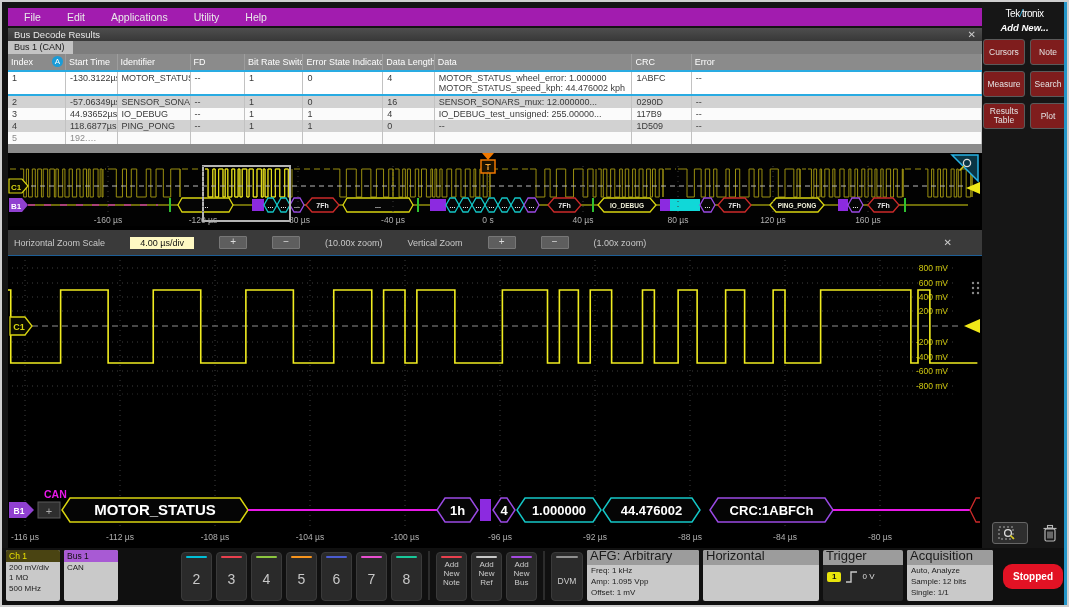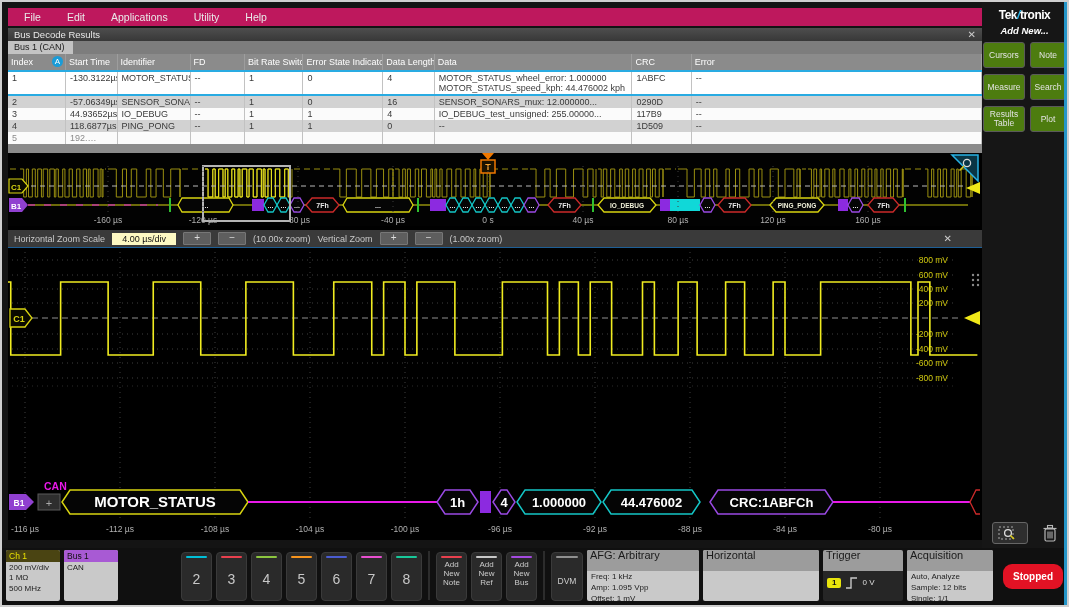--- a/index.html
+++ b/index.html
@@ -3,21 +3,21 @@
 <meta charset="utf-8">
 <style>
   html,body{margin:0;padding:0;background:#000;}
   .page{position:relative;width:1065px;height:603px;border:2px solid #cfcfcf;background:#141414;
         font-family:"Liberation Sans",sans-serif;display:grid;
         grid-template-columns:980px 1fr;grid-template-rows:1fr 57px;overflow:hidden;}
   .blue-strip{position:absolute;right:0;top:0;bottom:0;width:3px;background:#2495c8;z-index:9;}
 
   
   .main-col{grid-column:1;grid-row:1;padding:6px 0 0 6px;overflow:hidden;}
-  .menubar{height:18px;display:flex;align-items:center;gap:26px;padding-left:16px;background:#be185d;color:#e9e9e9;font-size:10.5px;}
+  .menubar{height:18px;display:flex;align-items:center;gap:26px;padding-left:16px;background:#a21caf;color:#e9e9e9;font-size:10.5px;}
   .menubar span{cursor:default;}
 
   .panel-title{height:13px;background:linear-gradient(#4e4e4e,#383838);color:#e8e8e8;font-size:9.5px;
                display:flex;align-items:center;padding:0 6px;}
   .panel-title .x{margin-left:auto;color:#ccc;font-size:10px;}
 
   .results{margin-top:2px;height:125px;background:#8b8b8b;overflow:hidden;}
   .tabstrip{height:13px;background:#7d7d7d;display:flex;align-items:flex-end;}
   .tab{background:#c3c3c3;color:#1c1c1c;font-size:9px;padding:1px 8px 1px 6px;height:11px;line-height:11px;}
   table.res{width:100%;border-collapse:collapse;table-layout:fixed;background:#8b8b8b;}
@@ -30,34 +30,34 @@
   tr.r-sel td{background:#ffffff;border-top:2px solid #29abe2;border-bottom:2px solid #29abe2;}
   tr.r-clip{height:5px;}
   tr.r-clip td{height:5px;line-height:10px;color:#8a8a8a;}
   .sorticon{position:absolute;right:2px;top:2px;width:11px;height:11px;border-radius:50%;background:#1a9cd8;
             color:#fff;font-size:8px;line-height:11px;text-align:center;}
 
   .wf-title{margin-top:3px;}
   .overview-wrap,.zoom-wrap{background:#000;}
   svg text{font-family:"Liberation Sans",sans-serif;}
 
-  .zoom-toolbar{height:17px;background:#3a3a3a;display:flex;align-items:center;gap:7px;padding:0 6px;color:#c9c9c9;font-size:9px;}
+  .zoom-toolbar{height:25px;background:#3a3a3a;display:flex;align-items:center;gap:25px;padding:0 6px;color:#c9c9c9;font-size:9px;}
   .zt-value{background:#fef9c3;color:#111;padding:1px 8px;font-size:9px;min-width:48px;text-align:center;}
   .zt-btn{width:26px;height:11px;background:#5e5e5e;border:1px solid #777;color:#ddd;font-size:10px;line-height:9px;
           text-align:center;border-radius:1px;}
   .zt-x{margin-left:auto;margin-right:24px;color:#ccc;font-size:10px;}
   .zoom-wrap{border-top:1px solid #1e5f96;}
 
   
   .sidebar{grid-column:2;grid-row:1;background:#161616;display:flex;flex-direction:column;align-items:center;padding-top:6px;}
-  .logo{color:#fff;font-weight:bold;font-size:12px;letter-spacing:-0.5px;}
+  .logo{color:#fff;font-weight:normal;font-size:10px;letter-spacing:-0.5px;}
   .logo .slash{color:#2ab4e8;font-style:italic;}
   .addnew{color:#fff;font-weight:bold;font-size:9.5px;margin:3px 0 6px 0;font-style:italic;}
   .sb-grid{display:grid;grid-template-columns:42px 36px;gap:6px 5px;}
-  .sb-btn{background:#4d7c0f;border:1px solid #5a5a5a;border-radius:3px;color:#e4e4e4;font-size:8.5px;
+  .sb-btn{background:#7f1d1d;border:1px solid #5a5a5a;border-radius:3px;color:#e4e4e4;font-size:8.5px;
           min-height:22px;display:flex;align-items:center;justify-content:center;text-align:center;line-height:1.05;padding:1px;}
   .sb-bottom{margin-top:auto;margin-bottom:4px;display:flex;align-items:center;gap:14px;}
   .zoomsel{width:34px;height:20px;background:#2e2e2e;border:1px solid #666;border-radius:3px;
            display:flex;align-items:center;justify-content:center;}
 
   
   .footer{grid-column:1 / span 2;grid-row:2;background:#101010;display:flex;align-items:flex-start;
           gap:4px;padding:2px 4px;overflow:hidden;}
   .badge{width:54px;height:51px;background:#c9c9c9;border-radius:2px;overflow:hidden;font-size:8px;color:#222;}
   .badge .hd{height:12px;font-size:8.5px;line-height:12px;padding-left:3px;}
@@ -71,21 +71,21 @@
   .chbtn .num{flex:1;display:flex;align-items:center;}
   .divider{width:2px;height:49px;background:#2c2c2c;margin:1px 2px;}
   .addbtn{width:29px;height:47px;background:#2a2a2a;border:1px solid #3a3a3a;border-radius:4px;margin-top:2px;
           display:flex;flex-direction:column;align-items:center;color:#ccc;font-size:8px;line-height:1.15;}
   .addbtn .stripe{width:21px;height:2px;border-radius:1px;margin:3px 0 2px 0;}
   .dvmbtn{width:30px;height:47px;background:#2a2a2a;border:1px solid #3a3a3a;border-radius:4px;margin-top:2px;
           display:flex;flex-direction:column;align-items:center;color:#ccc;font-size:8.5px;}
   .dvmbtn .stripe{width:22px;height:2px;background:#909090;border-radius:1px;margin:3px 0;}
   .dvmbtn .lbl{flex:1;display:flex;align-items:center;}
   .infobadge{height:51px;background:#c9c9c9;border-radius:2px;overflow:hidden;font-size:8px;color:#222;}
-  .infobadge .hd{height:21px;background:#9c9c9c;color:#1a1a1a;font-size:11px;line-height:11px;padding-left:3px;}
+  .infobadge .hd{height:15px;background:#9c9c9c;color:#1a1a1a;font-size:13px;line-height:11px;padding-left:3px;}
   .infobadge .bd{padding:1px 4px;line-height:1.35;}
   .afg{width:112px;} .horiz{width:116px;} .acq{width:86px;}
   .hgrid{display:grid;grid-template-columns:58px auto;line-height:1.35;}
   .trig{width:80px;background:#262626;color:#ddd;}
   .trig .bd{display:flex;align-items:center;gap:4px;padding:6px 4px;}
   .t1pill{background:#e8e40c;color:#111;font-size:8px;font-weight:bold;padding:0 5px;border-radius:2px;line-height:10px;}
   .flag{color:#f08000;font-size:8px;}
   .stopped{align-self:center;margin-left:6px;background:#e21224;color:#fff;font-size:10px;font-weight:bold;
            padding:7px 10px;border-radius:9px;}
 </style>

